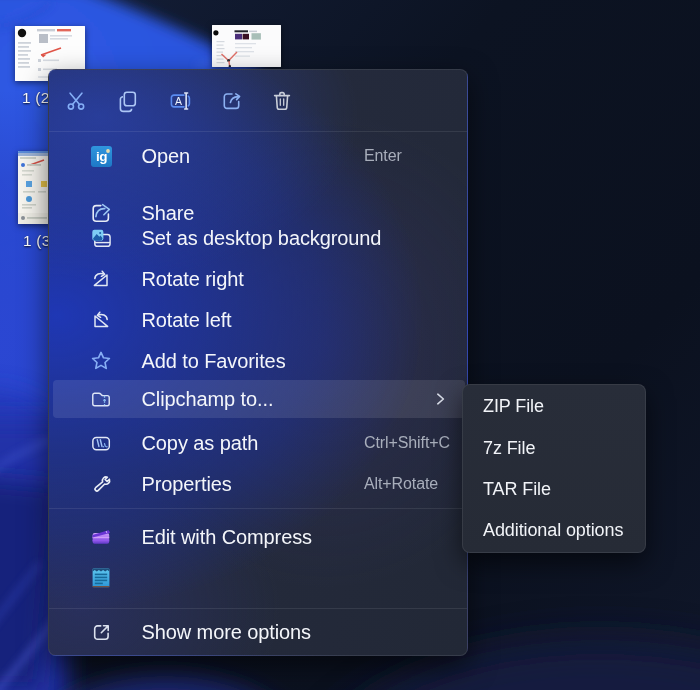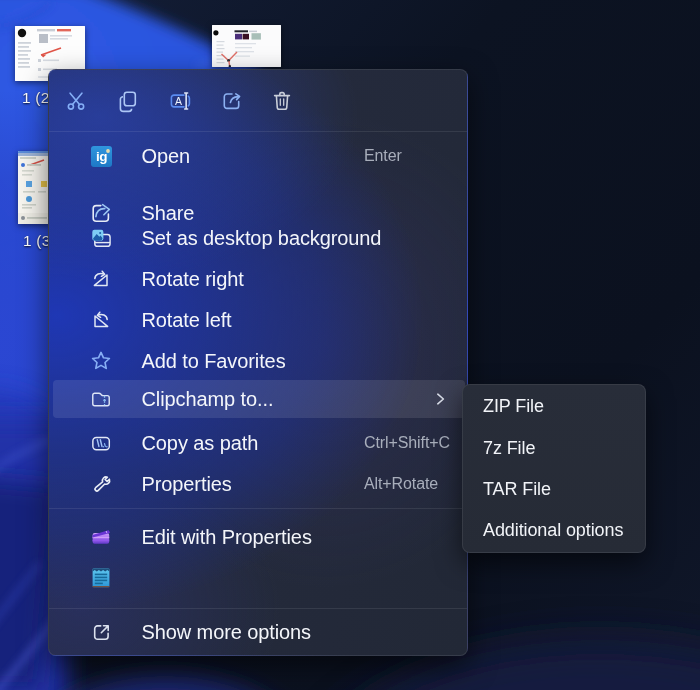--- a/index.html
+++ b/index.html
@@ -310,21 +310,21 @@
             </linearGradient>
           </defs>
     <rect x="2.6" y="7" width="16.6" height="10.8" rx="2" fill="url(#cc)"></rect>
     <rect x="2.6" y="10.8" width="16.6" height="1.3" fill="#cf9ff7"></rect>
 
     <rect x="2.6" y="13.9" width="16.6" height="1.3" fill="#9257ee" opacity=".95"></rect>
     <path d="M2.6 9.0 L17.4 4.4 a1.7 1.7 0 0 1 2.1 1.15 l0.45 1.5 L2.6 11.6 Z" fill="#6a35d4"></path>
     <path d="M16.2 5.05 l0.55 1.85" stroke="#d7bdf8" stroke-width="0.9"></path>
   </svg>
       </span>
-  <span class="tx">Edit with Properties</span>
+  <span class="tx">Edit with Compress</span>
  </div>
  <div class="item" style="top:489px;">
   <span class="ic">
         <svg width="22" height="22" viewBox="0 0 22 22">
     <defs>
             <linearGradient id="np" x1="0" y1="0" x2="0" y2="1">
               <stop offset="0" stop-color="#5ec6ee"></stop>
               <stop offset="1" stop-color="#2d96d6"></stop>
             </linearGradient>
           </defs>

